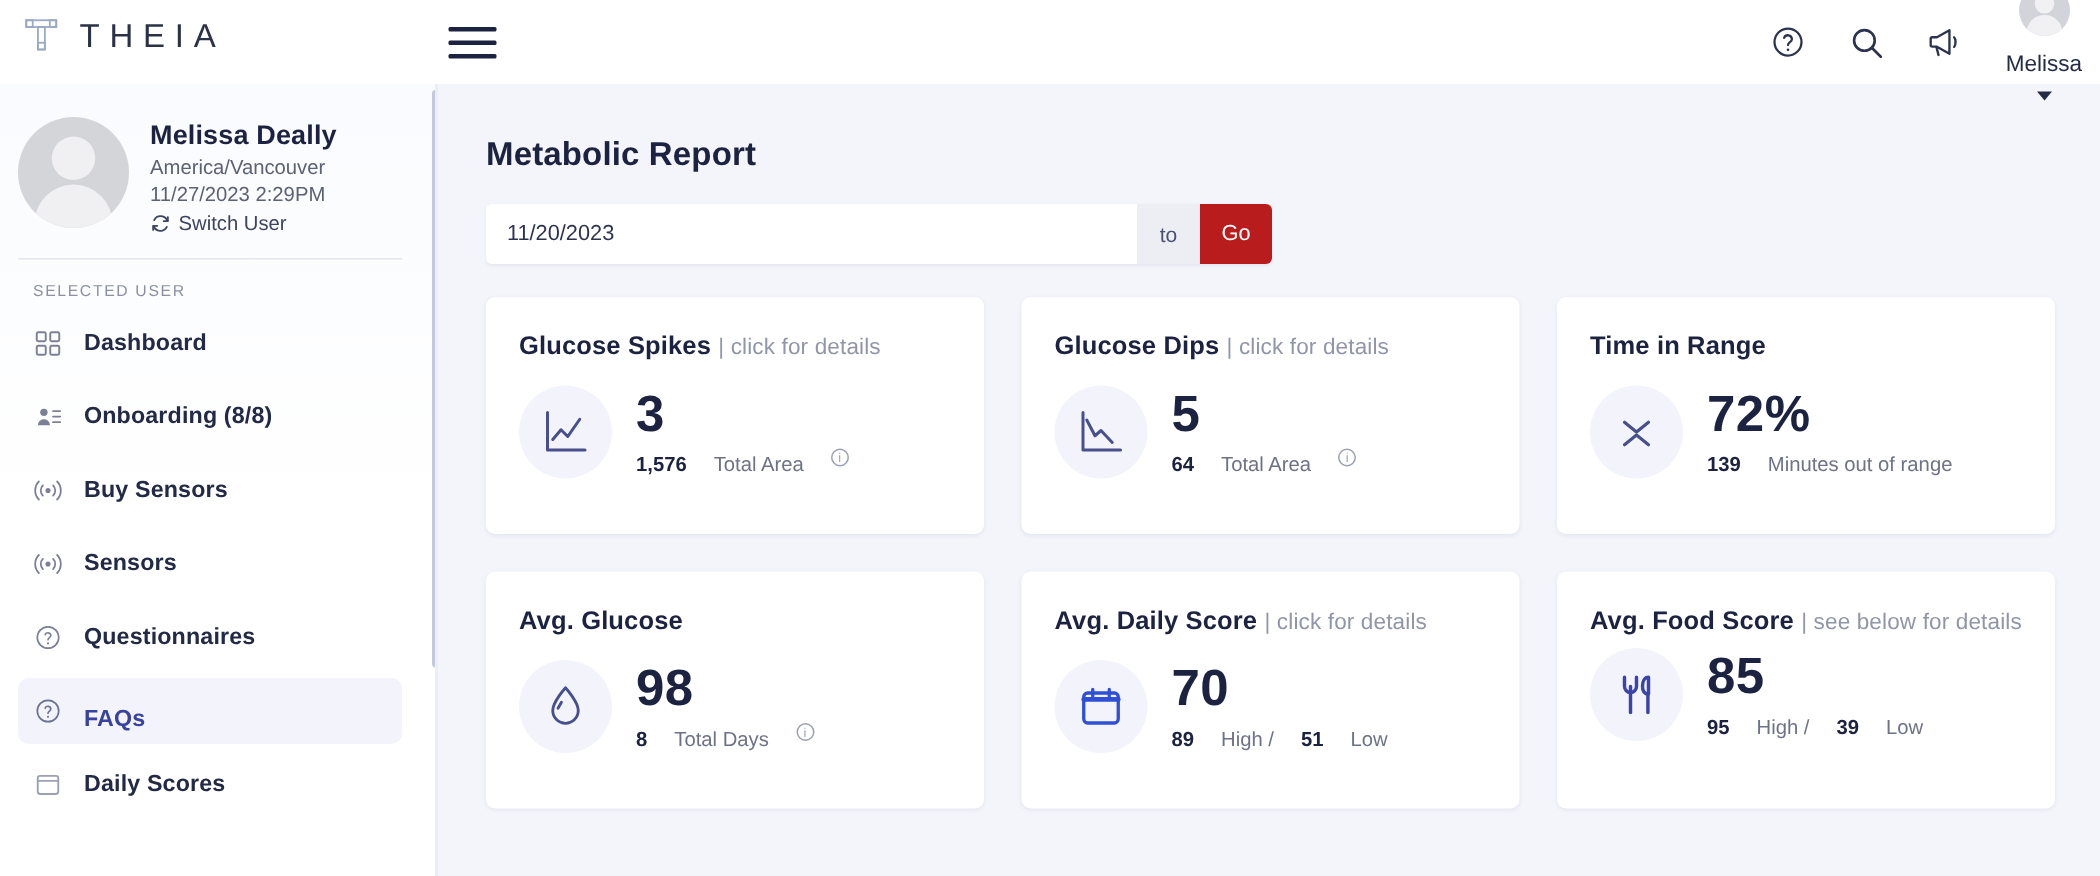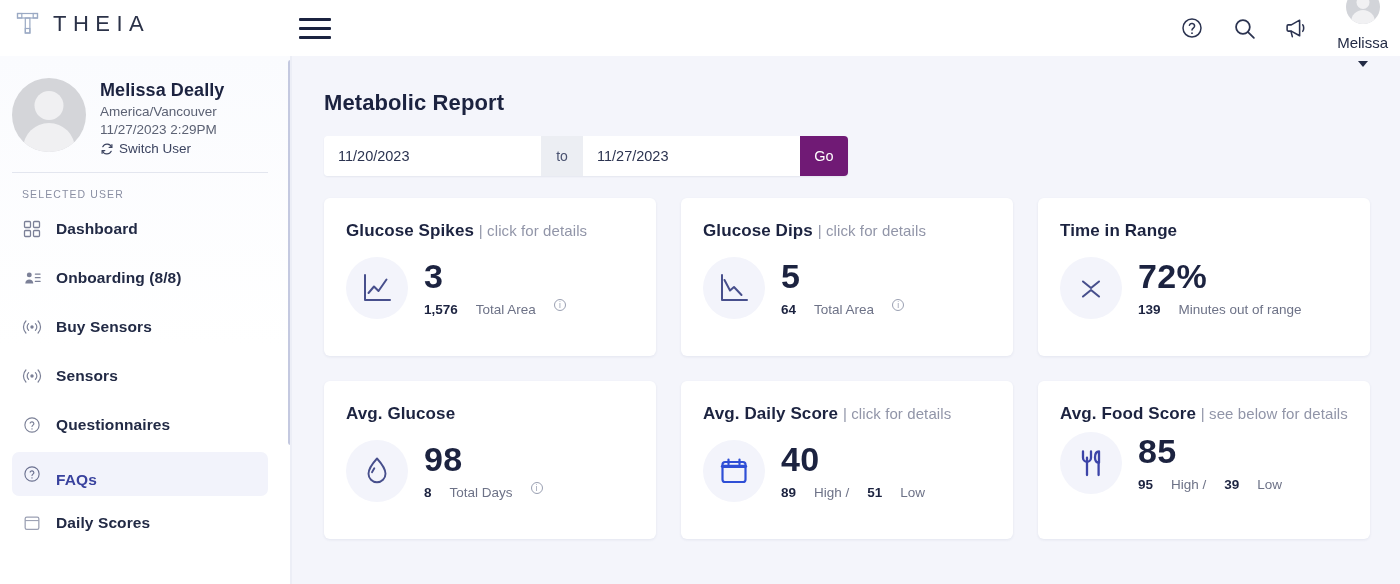--- a/index.html
+++ b/index.html
@@ -164,21 +164,21 @@
     background: #ffffff; font-size: 14.5px;
     color: #2b3350; padding: 0 14px;
     font-family: "Liberation Sans", sans-serif;
   }
   .date-sep {
     width: 42px; background: #eceef3;
     display: flex; align-items: center; justify-content: center;
     font-size: 14px; color: #4a5270;
   }
   .go-btn {
-    width: 48px; background: #701a75; color: #ffffff;
+    width: 48px; background: #b91c1c; color: #ffffff;
     border: none; cursor: pointer; font-size: 14.5px;
     font-family: "Liberation Sans", sans-serif;
   }
 
   .cards {
     display: grid;
     grid-template-columns: repeat(3, 332px);
     gap: 25px 25px;
     margin: 22px 0 0 32px;
   }
@@ -383,21 +383,20 @@
 </div>
 <div class="sb-edge"></div>
 
 <div class="main">
 
   <div class="page-title">Metabolic Report</div>
 
   <div class="daterow">
     <input class="date-input" type="text" value="11/20/2023" style="">
     <div class="date-sep">to</div>
-    <input class="date-input" type="text" value="11/27/2023" style="">
     <button class="go-btn">Go</button>
   </div>
 
   <div class="cards">
 
     <div class="card">
       <div class="card-title">
         <span>Glucose Spikes</span>
         <span class="card-sub">| click for details</span>
       </div>
@@ -494,21 +493,21 @@
       </div>
       <div class="card-body">
         <div class="card-ico">
           <svg width="32" height="32" viewBox="0 0 32 32" fill="none" stroke="#2f4fd6" stroke-width="2.2" stroke-linecap="round">
             <rect x="4.5" y="7" width="23" height="20" rx="2.6"></rect>
             <path d="M4.5 11.3h23" stroke-width="3.2"></path>
             <path d="M10.5 4.6v4.6M21.5 4.6v4.6"></path>
           </svg>
         </div>
         <div>
-          <div class="card-big">40</div>
+          <div class="card-big">70</div>
           <div class="card-meta">
             <b>89</b>
             <span>High /</span>
             <b>51</b>
             <span>Low</span>
           </div>
         </div>
       </div>
     </div>
 

